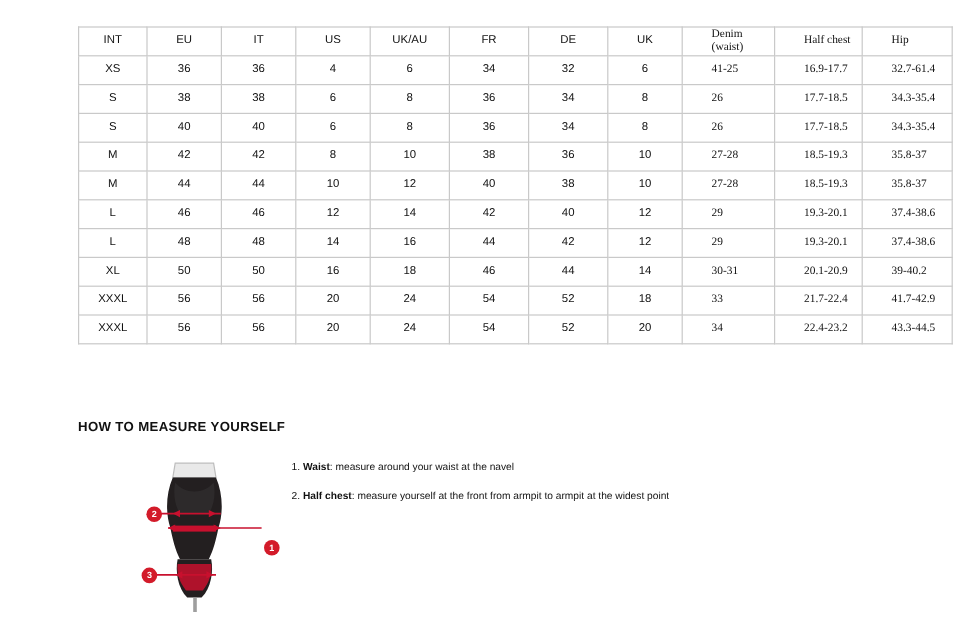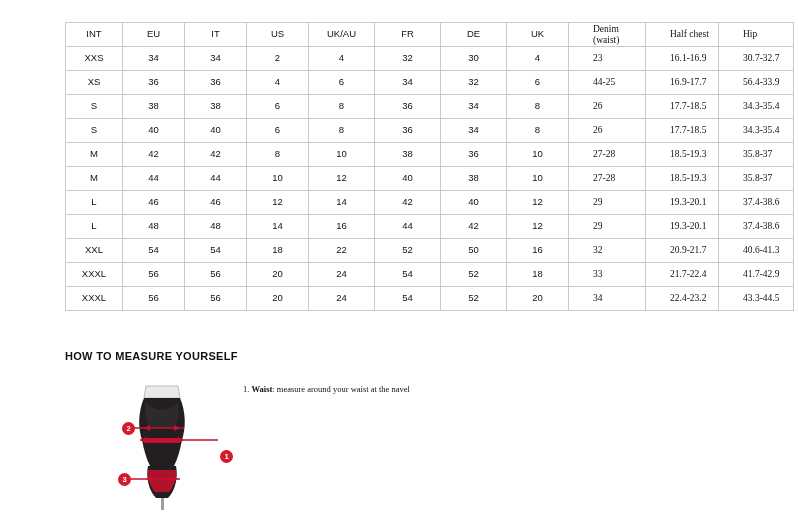--- a/index.html
+++ b/index.html
@@ -90,21 +90,20 @@
     left: 35px;
     top: 6px;
     width: 130px;
     height: 135px;
   }
   .notes {
     position: absolute;
     left: 178px;
     top: 12px;
     width: 520px;
-    font-family: Liberation Serif, serif;
   }
   .note {
     font-size: 8.5px;
     color: #111;
     line-height: 1.3;
     margin-bottom: 13px;
   }
   .note b { font-weight: bold; }
 
   
@@ -156,44 +155,31 @@
           <th>FR</th>
           <th>DE</th>
           <th>UK</th>
           <th class="left-pad">Denim (waist)</th>
           <th class="left-pad">Half chest</th>
           <th class="left-pad">Hip</th>
         </tr>
       </thead>
       <tbody>
         <tr>
-          <td>XXS</td>
-          <td>34</td>
-          <td>34</td>
-          <td>2</td>
-          <td>4</td>
-          <td>32</td>
-          <td>30</td>
-          <td>4</td>
-          <td class="left-pad">23</td>
-          <td class="left-pad">16.1-16.9</td>
-          <td class="left-pad">30.7-32.7</td>
-        </tr>
-        <tr>
           <td>XS</td>
           <td>36</td>
           <td>36</td>
           <td>4</td>
           <td>6</td>
           <td>34</td>
           <td>32</td>
           <td>6</td>
-          <td class="left-pad">44-25</td>
+          <td class="left-pad">41-25</td>
           <td class="left-pad">16.9-17.7</td>
-          <td class="left-pad">56.4-33.9</td>
+          <td class="left-pad">32.7-61.4</td>
         </tr>
         <tr>
           <td>S</td>
           <td>38</td>
           <td>38</td>
           <td>6</td>
           <td>8</td>
           <td>36</td>
           <td>34</td>
           <td>8</td>
@@ -260,31 +246,31 @@
           <td>14</td>
           <td>16</td>
           <td>44</td>
           <td>42</td>
           <td>12</td>
           <td class="left-pad">29</td>
           <td class="left-pad">19.3-20.1</td>
           <td class="left-pad">37.4-38.6</td>
         </tr>
         <tr>
-          <td>XXL</td>
-          <td>54</td>
-          <td>54</td>
-          <td>18</td>
-          <td>22</td>
-          <td>52</td>
+          <td>XL</td>
+          <td>50</td>
           <td>50</td>
           <td>16</td>
-          <td class="left-pad">32</td>
-          <td class="left-pad">20.9-21.7</td>
-          <td class="left-pad">40.6-41.3</td>
+          <td>18</td>
+          <td>46</td>
+          <td>44</td>
+          <td>14</td>
+          <td class="left-pad">30-31</td>
+          <td class="left-pad">20.1-20.9</td>
+          <td class="left-pad">39-40.2</td>
         </tr>
         <tr>
           <td>XXXL</td>
           <td>56</td>
           <td>56</td>
           <td>20</td>
           <td>24</td>
           <td>54</td>
           <td>52</td>
           <td>18</td>
@@ -344,18 +330,22 @@
         <div class="badge badge-1">1</div>
         <div class="badge badge-2">2</div>
         <div class="badge badge-3">3</div>
       </div>
 
       <div class="notes">
         <div class="note">
           <span>1.</span>
           <b>Waist</b><span>: measure around your waist at the navel</span>
         </div>
+        <div class="note">
+          <span>2.</span>
+          <b>Half chest</b><span>: measure yourself at the front from armpit to armpit at the widest point</span>
+        </div>
       </div>
 
     </div>
   </div>
 
 </div>
 
 </body></html>

